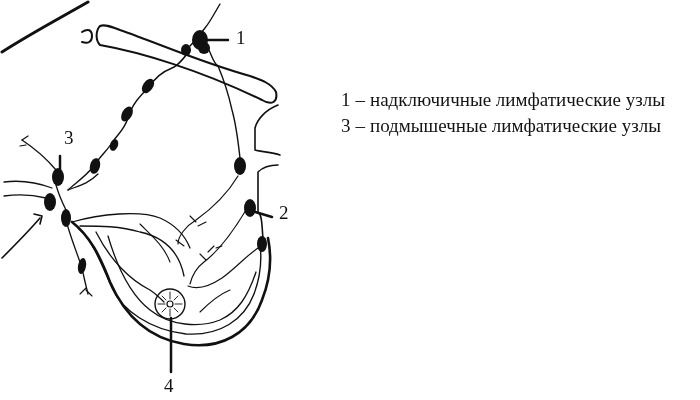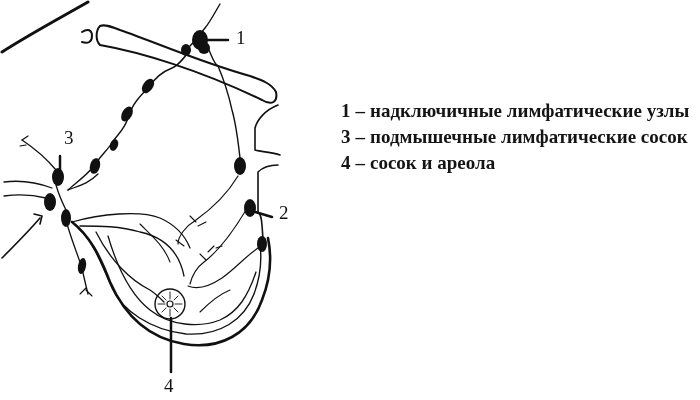--- a/index.html
+++ b/index.html
@@ -1,19 +1,19 @@
 <!DOCTYPE html>
 <html><head>
 <meta charset="utf-8">
 <style>
   html, body { margin: 0; padding: 0; background: #ffffff; }
   body { width: 700px; height: 400px; position: relative; overflow: hidden; font-family: "Liberation Serif", "DejaVu Serif", serif; color: #111; }
   #figure { position: absolute; left: 0; top: 0; width: 700px; height: 400px; }
   .lbl { position: absolute; font-size: 19px; line-height: 1; color: #111; }
-  #legend { position: absolute; left: 341px; top: 98px; font-weight: bold; }
+  #legend { position: absolute; left: 341px; top: 87px; }
   .legend-item { font-size: 19px; line-height: 26px; white-space: nowrap; color: #141414; }
   .legend-item .num { display: inline-block; }
   .legend-item .dash { margin: 0 5px; }
 </style>
 </head>
 <body>
 
 <svg id="figure" viewBox="0 0 700 400" xmlns="http://www.w3.org/2000/svg">
   <g fill="none" stroke="#111" stroke-linecap="round" stroke-linejoin="round">
 
@@ -96,18 +96,15 @@
 <div class="lbl" style="left:236px; top:28px;">1</div>
 <div class="lbl" style="left:279px; top:203px;">2</div>
 <div class="lbl" style="left:64px; top:128px;">3</div>
 <div class="lbl" style="left:164px; top:376px;">4</div>
 
 <div id="legend">
   <div class="legend-item">
     <span class="num">1</span><span class="dash">–</span><span>надключичные лимфатические узлы</span>
   </div>
   <div class="legend-item">
-    <span class="num">3</span><span class="dash">–</span><span>подмышечные лимфатические сосок</span>
-  </div>
-  <div class="legend-item">
-    <span class="num">4</span><span class="dash">–</span><span>сосок и ареола</span>
+    <span class="num">3</span><span class="dash">–</span><span>подмышечные лимфатические узлы</span>
   </div>
 </div>
 
 </body></html>

